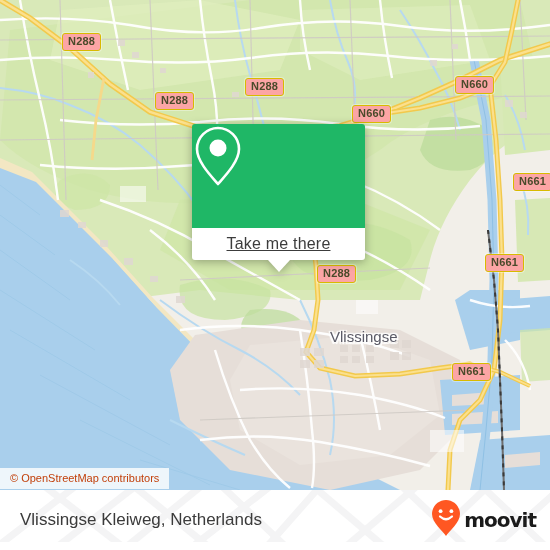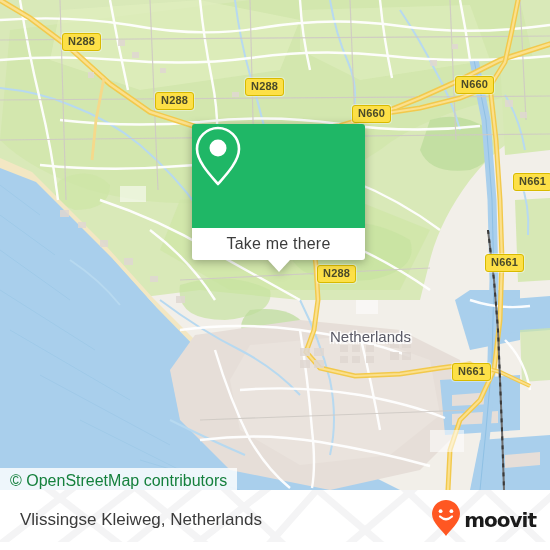--- a/index.html
+++ b/index.html
@@ -12,21 +12,21 @@
   #app{position:relative;width:550px;height:550px;overflow:hidden;}
 
   
   .map{position:absolute;left:0;top:0;width:550px;height:490px;overflow:hidden;
        background:#eef0d5;}
   .map svg{position:absolute;left:0;top:0;}
 
   
   .shield{
     position:absolute;
-    background:#fde047;
+    background:#fca5a5;
     border:1px solid #d8ba00;
     border-radius:3px;
     color:#4a4a2a;
     font-size:11px;
     font-weight:bold;
     font-family:"Liberation Sans", sans-serif;
     padding:1px 5px 2px 5px;
     line-height:13px;
     letter-spacing:0.2px;
     white-space:nowrap;
@@ -61,38 +61,39 @@
   }
   .callout-img svg{display:block;}
   .callout-label{
     height:32px;
     background:#ffffff;
     border-radius:0 0 3px 3px;
     display:flex;align-items:center;justify-content:center;
     color:#3c3c3c;
     font-size:16px;
     letter-spacing:.2px;
+    text-decoration:underline;
   }
   .callout-tail{
     position:absolute;
     left:50%;margin-left:-11px;
     top:136px;
     width:0;height:0;
     border-left:11px solid transparent;
     border-right:11px solid transparent;
     border-top:12px solid #ffffff;
   }
 
   
   .osm-attr{
     position:absolute;
     left:0;top:468px;
     background:rgba(255,255,255,.80);
-    color:#15803d;
-    font-size:16px;
+    color:#c2410c;
+    font-size:11px;
     padding:4px 10px 5px 10px;
     white-space:nowrap;
   }
 
   
   .bottom-bar{
     position:absolute;left:0;top:490px;
     width:550px;height:52px;
     background:#ffffff;
     overflow:hidden;
@@ -307,21 +308,21 @@
     <div class="shield" style="left:62px;top:33px;">N288</div>
     <div class="shield" style="left:155px;top:92px;">N288</div>
     <div class="shield" style="left:245px;top:78px;">N288</div>
     <div class="shield" style="left:352px;top:105px;">N660</div>
     <div class="shield" style="left:455px;top:76px;">N660</div>
     <div class="shield" style="left:513px;top:173px;">N661</div>
     <div class="shield" style="left:485px;top:254px;">N661</div>
     <div class="shield" style="left:317px;top:265px;">N288</div>
     <div class="shield" style="left:452px;top:363px;">N661</div>
 
-    <div class="place" style="left:330px;top:328px;">Netherlands</div>
+    <div class="place" style="left:330px;top:328px;">Vlissingse</div>
 
     <div class="callout">
       <div class="callout-img">
         <span>
           <svg width="52" height="64" viewBox="0 0 52 64">
             <path d="M26 4 C14.4 4 5 13.4 5 25 C5 38 20 53 26 60 C32 53 47 38 47 25 C47 13.4 37.6 4 26 4 Z" fill="none" stroke="#ffffff" stroke-width="2.6" stroke-linejoin="round"></path>
             <circle cx="26" cy="24" r="8.5" fill="#ffffff"></circle>
           </svg>
         </span>
       </div>

